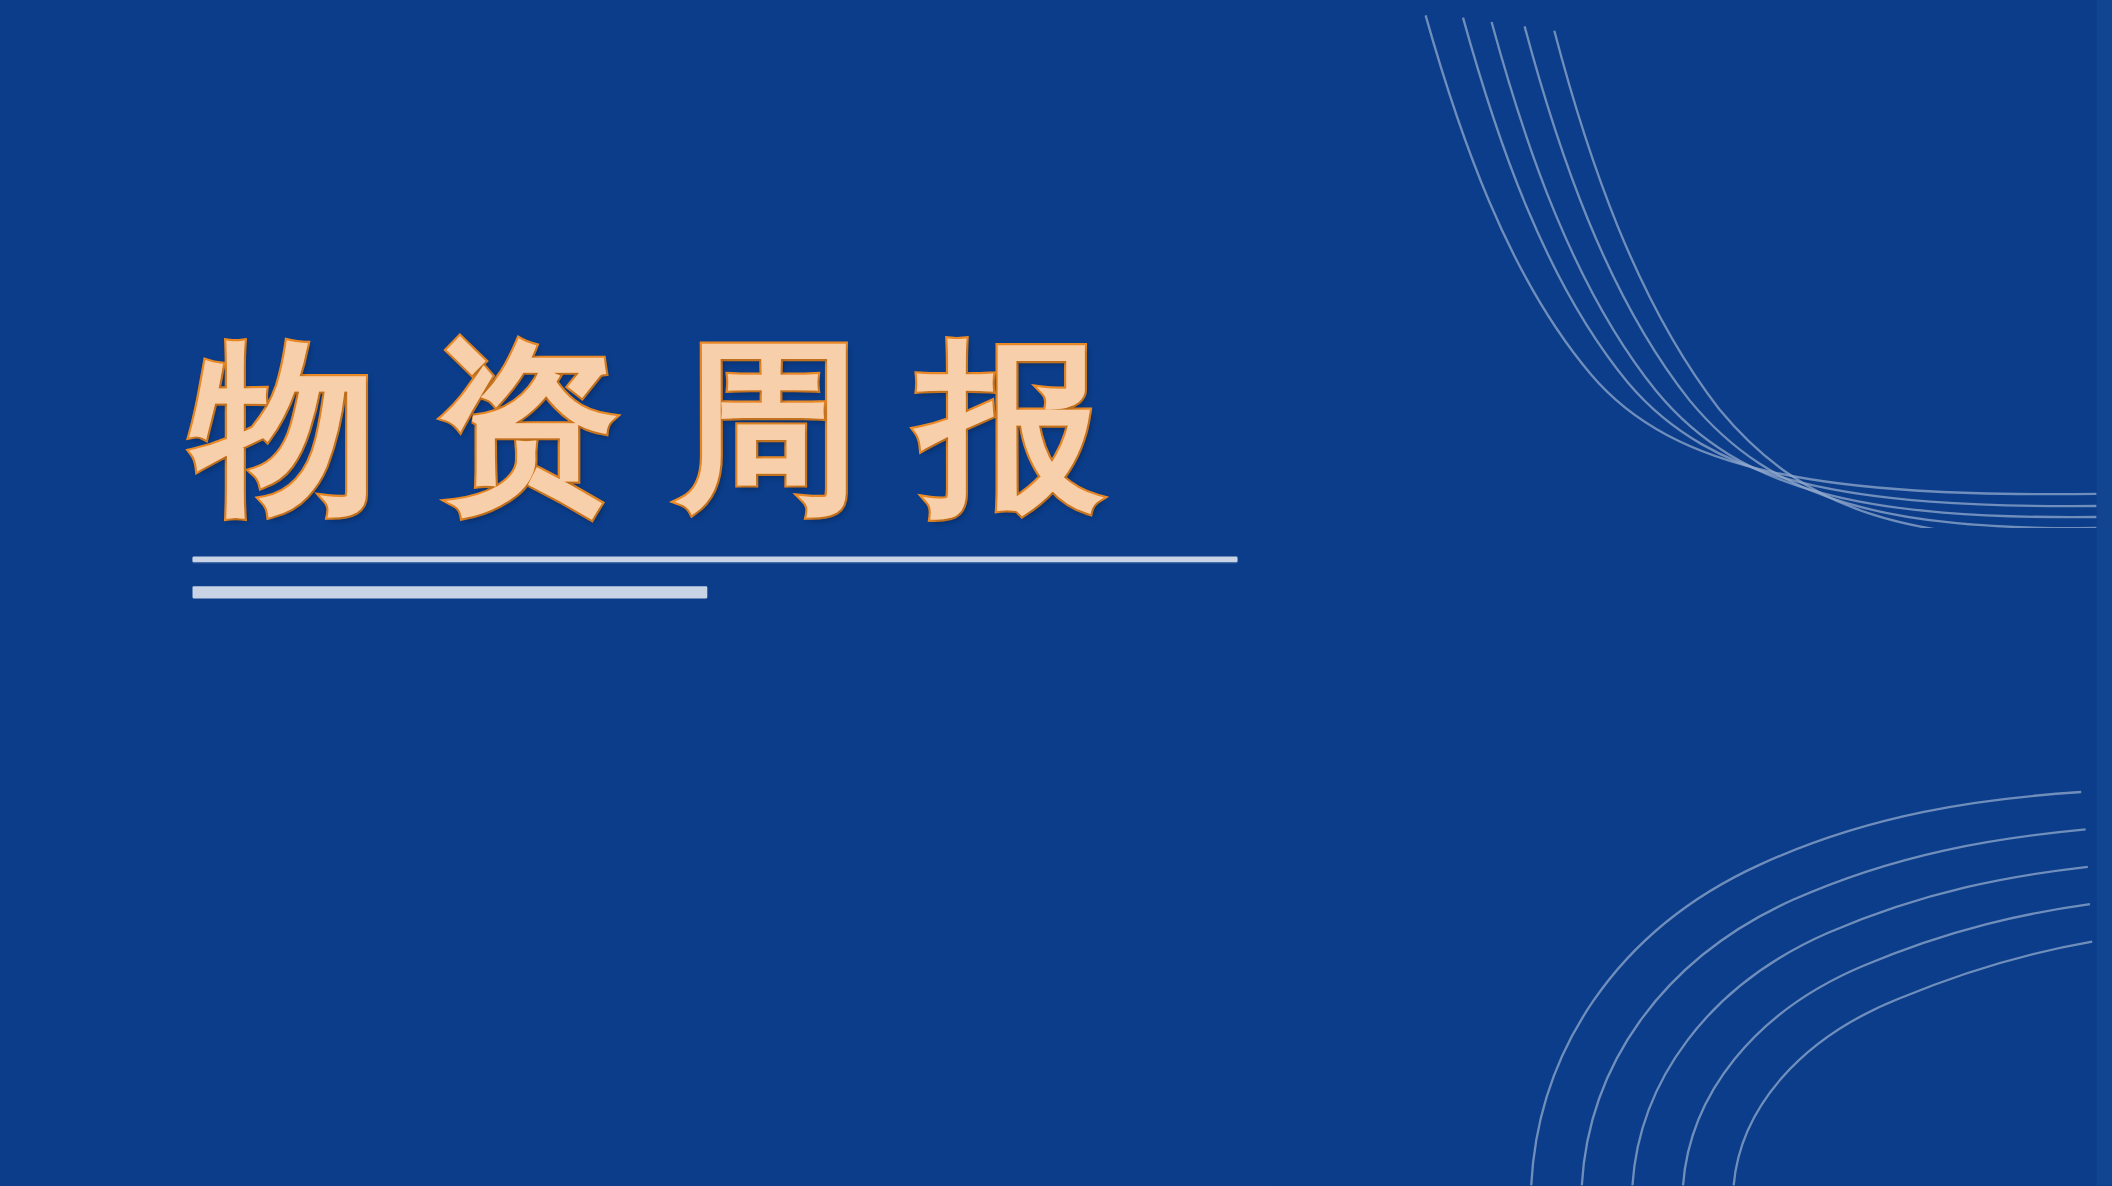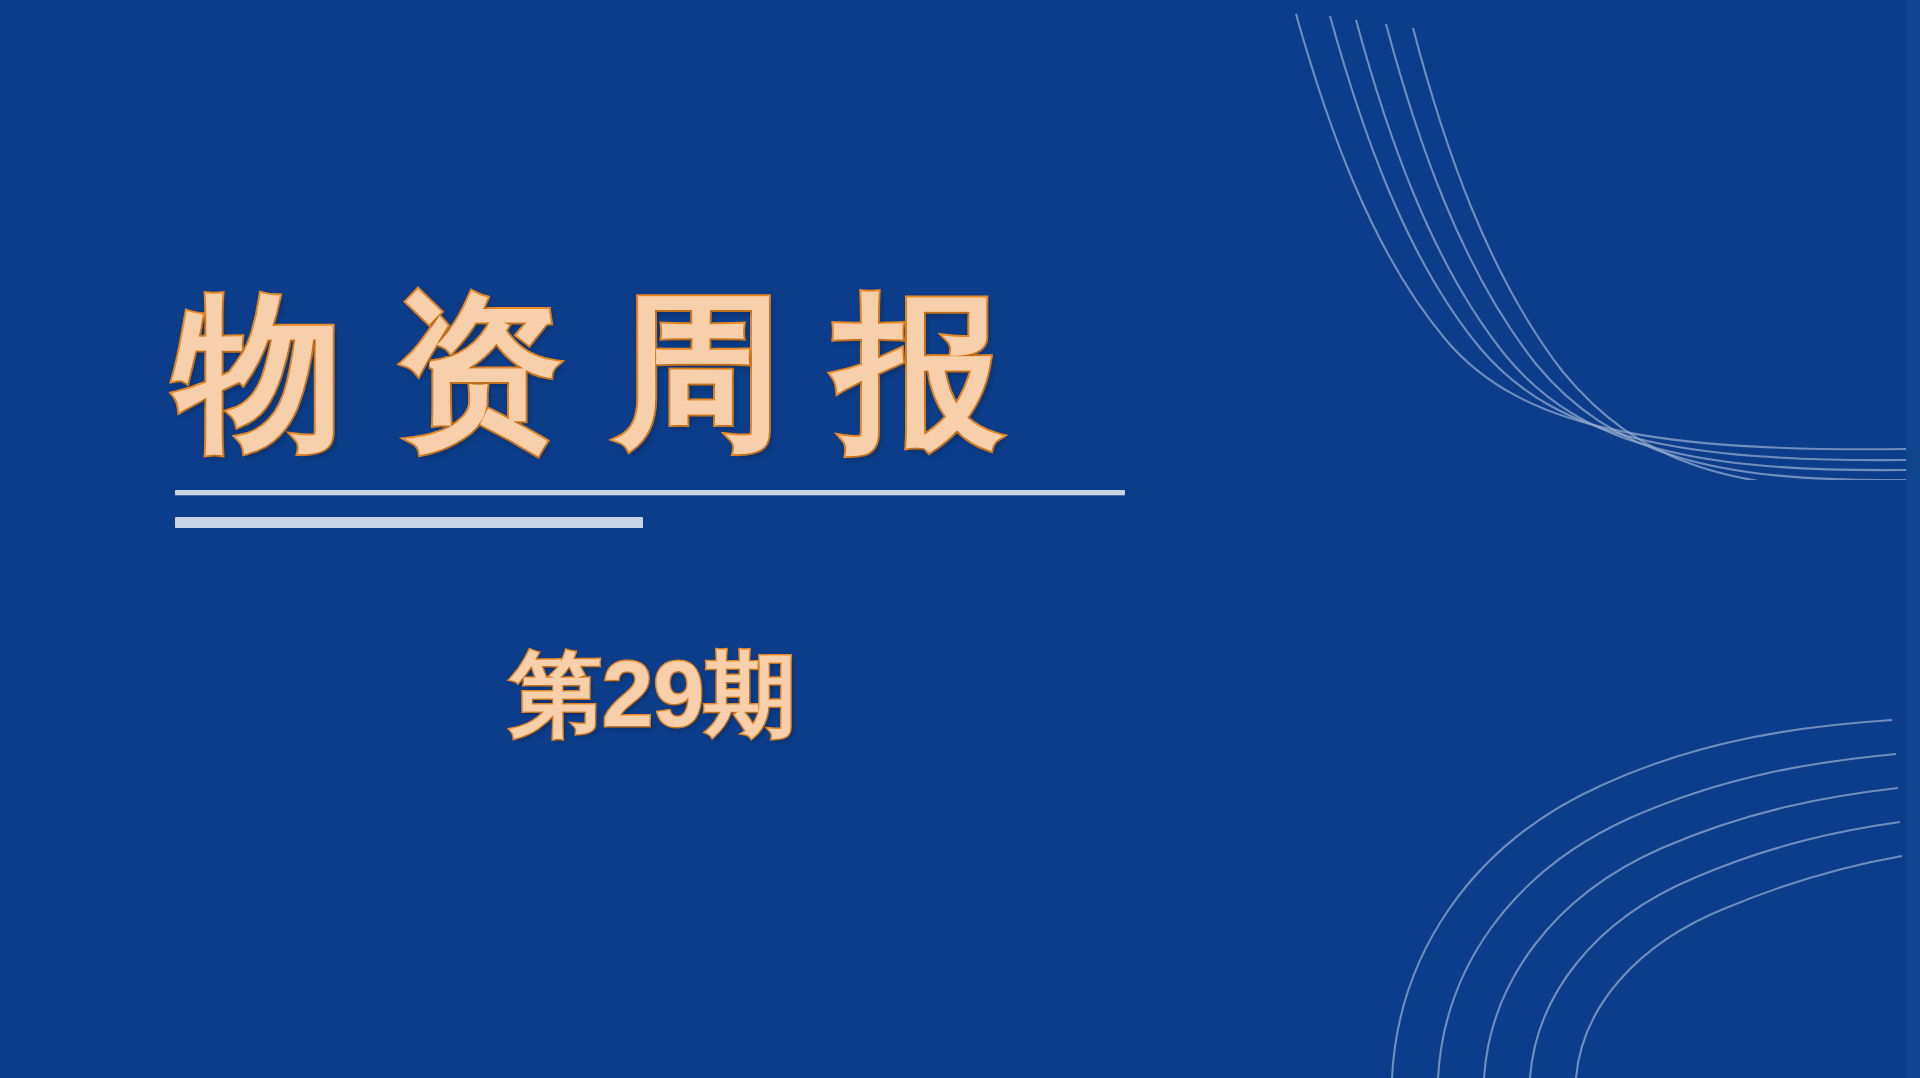--- a/index.html
+++ b/index.html
@@ -44,21 +44,21 @@
   .deco-line {
     fill: none;
     stroke: #93aacc;
     stroke-width: 2.1;
     opacity: 0.75;
   }
   
   #title-block {
     position: absolute;
     left: 175px;
-    top: 288px;
+    top: 304px;
     width: 1000px;
   }
   #page-title {
     font-size: 168px;
     line-height: 1;
     letter-spacing: 52px;
     font-weight: 700;
     color: #f8cfab;
     -webkit-text-stroke: 4px #ef8c26;
     paint-order: stroke fill;
@@ -128,15 +128,14 @@
   <div id="right-edge-strip"></div>
 
   <div id="title-block">
     <h1 id="page-title">物资周报</h1>
     <div id="title-rules">
       <div id="title-rule-long"></div>
       <div id="title-rule-short"></div>
     </div>
   </div>
 
-  <div id="subtitle">第29期</div>
 
 </div>
 
 </body></html>

